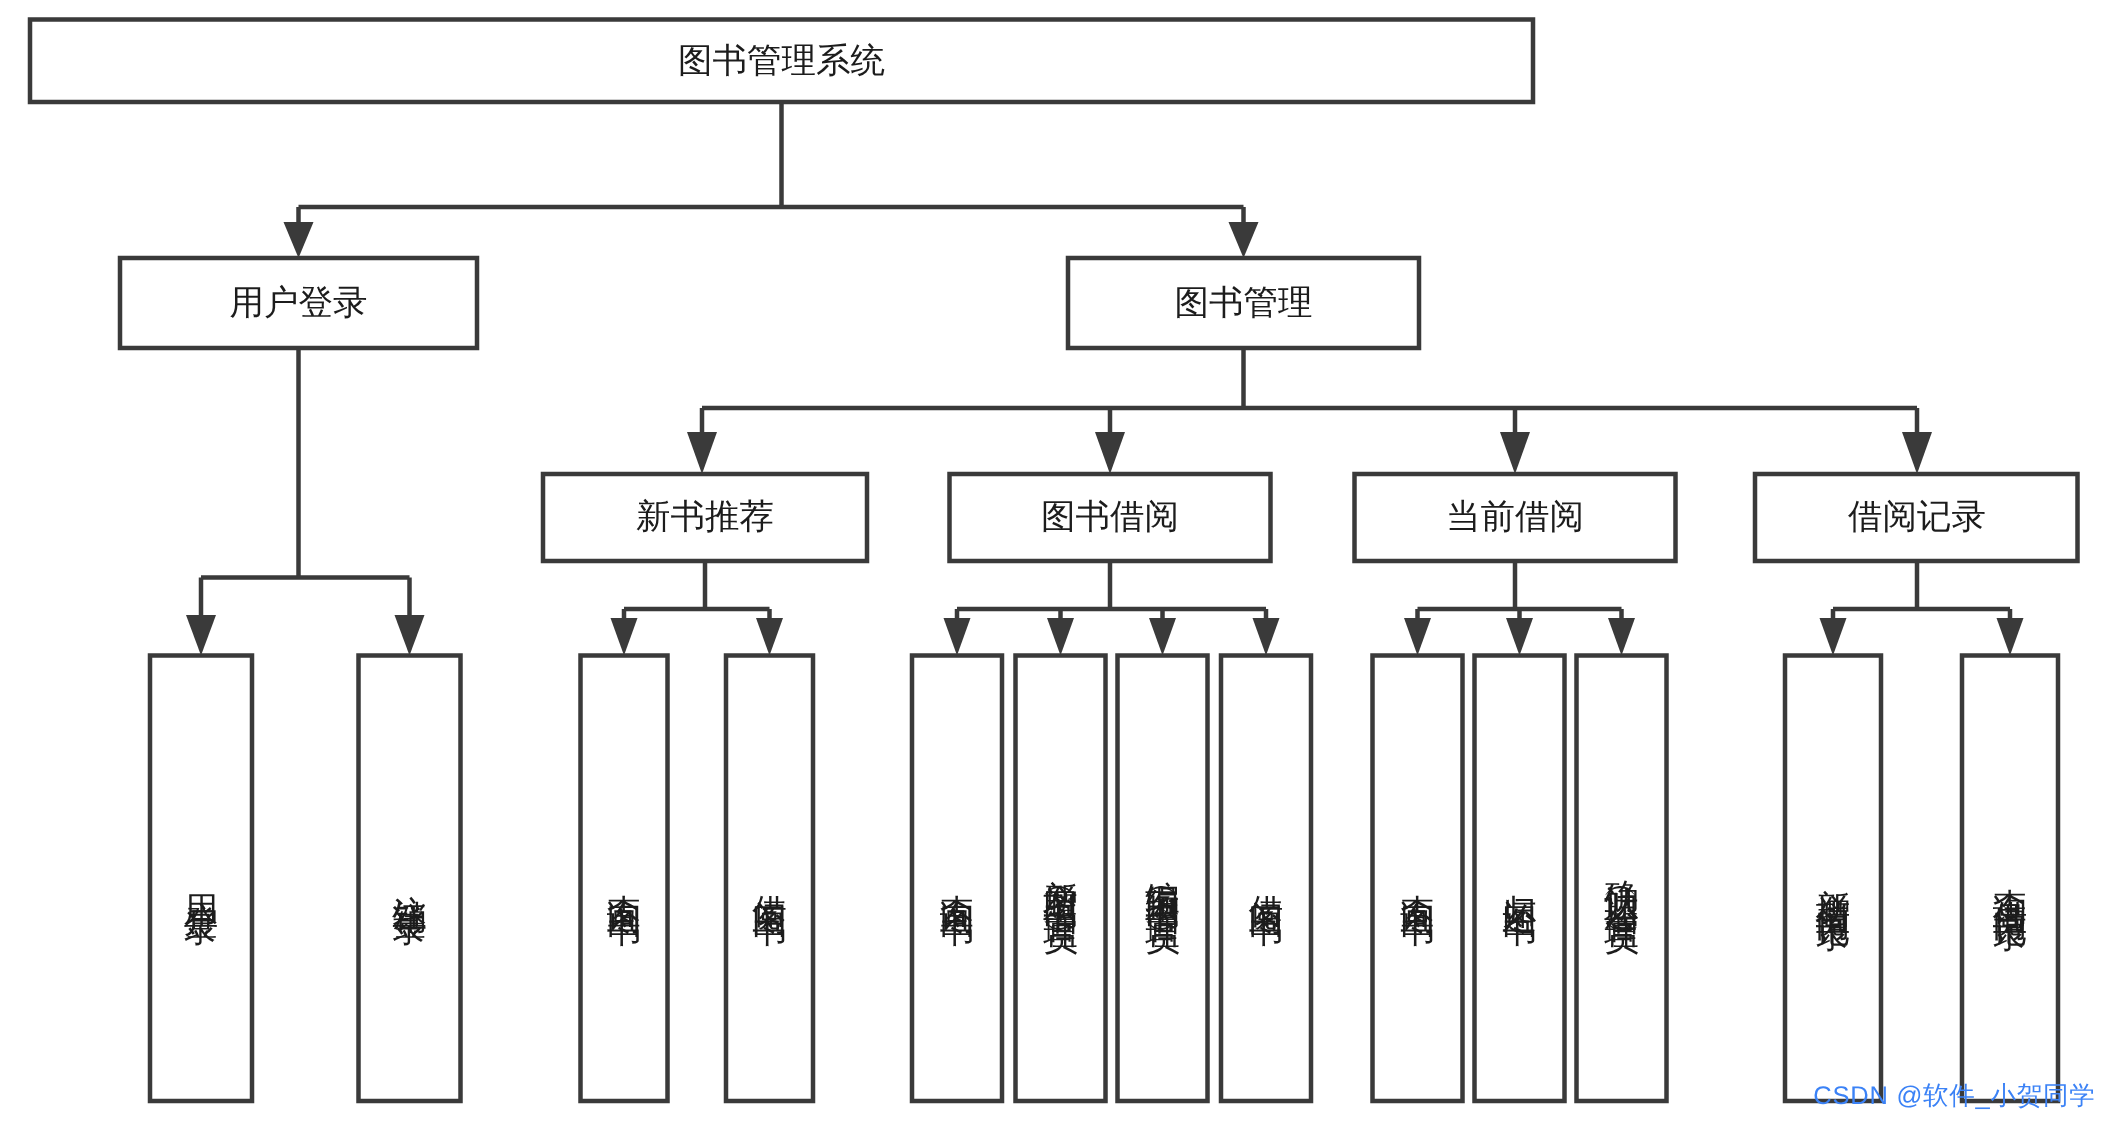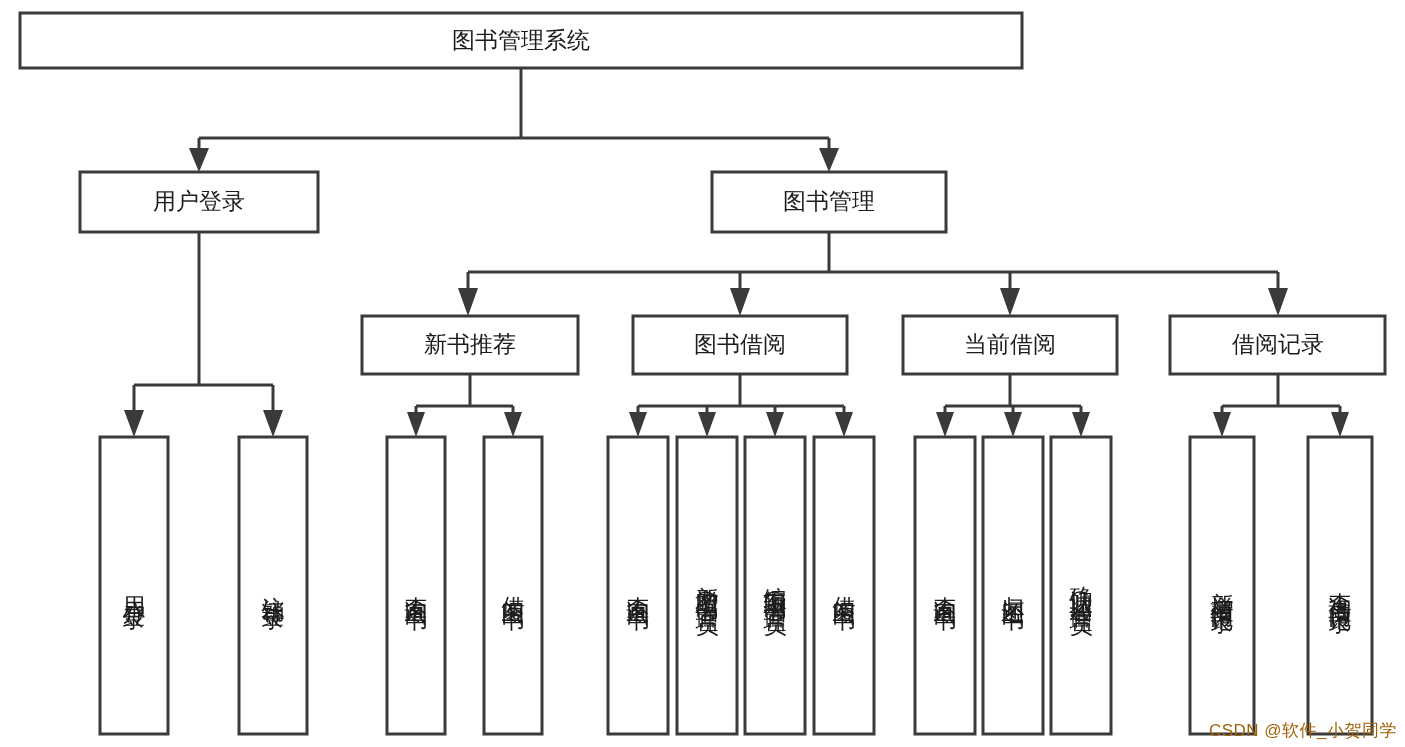--- a/index.html
+++ b/index.html
@@ -66,21 +66,21 @@
     letter-spacing: 4px;
     color: #1c1c1c;
     white-space: nowrap;
   }
   #watermark {
     position: absolute;
     right: 8px;
     bottom: 5px;
     font-family: "Liberation Sans", "DejaVu Sans", sans-serif;
     font-size: 17px;
-    color: #a16207;
+    color: #3b82f6;
     letter-spacing: 0.5px;
     white-space: nowrap;
   }
 </style>
 </head>
 <body>
 
 <div id="diagram-root">
 
   <svg id="flow" viewBox="0 0 1405 747" xmlns="http://www.w3.org/2000/svg">

